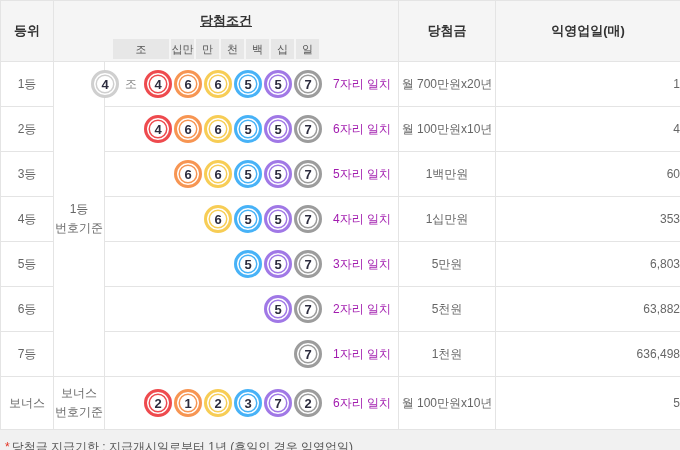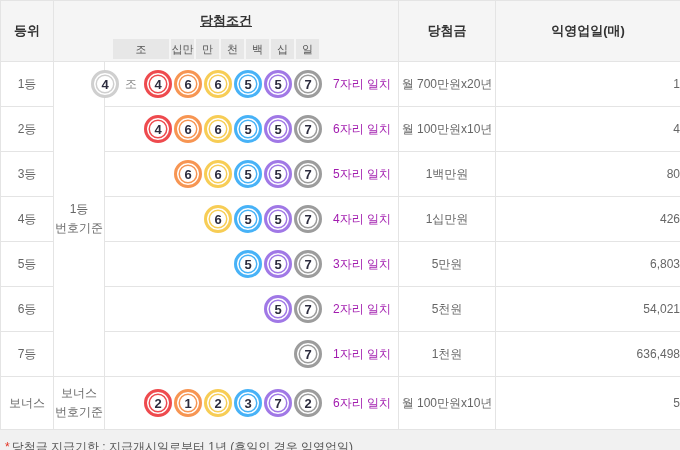--- a/index.html
+++ b/index.html
@@ -197,37 +197,37 @@
               <span class="ball" style="border-color: rgb(247, 149, 82); box-shadow: rgb(255, 255, 255) 0px 0px 0px 1.5px inset, rgb(247, 149, 82) 0px 0px 0px 3px inset;">6</span>
               <span class="ball" style="border-color: rgb(247, 205, 85); box-shadow: rgb(255, 255, 255) 0px 0px 0px 1.5px inset, rgb(247, 205, 85) 0px 0px 0px 3px inset;">6</span>
               <span class="ball" style="border-color: rgb(71, 178, 247); box-shadow: rgb(255, 255, 255) 0px 0px 0px 1.5px inset, rgb(71, 178, 247) 0px 0px 0px 3px inset;">5</span>
               <span class="ball" style="border-color: rgb(160, 120, 230); box-shadow: rgb(255, 255, 255) 0px 0px 0px 1.5px inset, rgb(160, 120, 230) 0px 0px 0px 3px inset;">5</span>
               <span class="ball" style="border-color: rgb(156, 156, 156); box-shadow: rgb(255, 255, 255) 0px 0px 0px 1.5px inset, rgb(156, 156, 156) 0px 0px 0px 3px inset;">7</span>
             </span>
             <span class="match-label">5자리 일치</span>
           </div>
         </td>
         <td class="prize-cell">1백만원</td>
-        <td class="result-cell">80</td>
+        <td class="result-cell">60</td>
       </tr>
       <tr>
         <td class="rank-cell">4등</td>
         <td class="cond-cell">
           <div class="cond-flex">
             <span class="balls">
               <span class="ball" style="border-color: rgb(247, 205, 85); box-shadow: rgb(255, 255, 255) 0px 0px 0px 1.5px inset, rgb(247, 205, 85) 0px 0px 0px 3px inset;">6</span>
               <span class="ball" style="border-color: rgb(71, 178, 247); box-shadow: rgb(255, 255, 255) 0px 0px 0px 1.5px inset, rgb(71, 178, 247) 0px 0px 0px 3px inset;">5</span>
               <span class="ball" style="border-color: rgb(160, 120, 230); box-shadow: rgb(255, 255, 255) 0px 0px 0px 1.5px inset, rgb(160, 120, 230) 0px 0px 0px 3px inset;">5</span>
               <span class="ball" style="border-color: rgb(156, 156, 156); box-shadow: rgb(255, 255, 255) 0px 0px 0px 1.5px inset, rgb(156, 156, 156) 0px 0px 0px 3px inset;">7</span>
             </span>
             <span class="match-label">4자리 일치</span>
           </div>
         </td>
         <td class="prize-cell">1십만원</td>
-        <td class="result-cell">426</td>
+        <td class="result-cell">353</td>
       </tr>
       <tr>
         <td class="rank-cell">5등</td>
         <td class="cond-cell">
           <div class="cond-flex">
             <span class="balls">
               <span class="ball" style="border-color: rgb(71, 178, 247); box-shadow: rgb(255, 255, 255) 0px 0px 0px 1.5px inset, rgb(71, 178, 247) 0px 0px 0px 3px inset;">5</span>
               <span class="ball" style="border-color: rgb(160, 120, 230); box-shadow: rgb(255, 255, 255) 0px 0px 0px 1.5px inset, rgb(160, 120, 230) 0px 0px 0px 3px inset;">5</span>
               <span class="ball" style="border-color: rgb(156, 156, 156); box-shadow: rgb(255, 255, 255) 0px 0px 0px 1.5px inset, rgb(156, 156, 156) 0px 0px 0px 3px inset;">7</span>
             </span>
@@ -242,21 +242,21 @@
         <td class="cond-cell">
           <div class="cond-flex">
             <span class="balls">
               <span class="ball" style="border-color: rgb(160, 120, 230); box-shadow: rgb(255, 255, 255) 0px 0px 0px 1.5px inset, rgb(160, 120, 230) 0px 0px 0px 3px inset;">5</span>
               <span class="ball" style="border-color: rgb(156, 156, 156); box-shadow: rgb(255, 255, 255) 0px 0px 0px 1.5px inset, rgb(156, 156, 156) 0px 0px 0px 3px inset;">7</span>
             </span>
             <span class="match-label">2자리 일치</span>
           </div>
         </td>
         <td class="prize-cell">5천원</td>
-        <td class="result-cell">54,021</td>
+        <td class="result-cell">63,882</td>
       </tr>
       <tr>
         <td class="rank-cell">7등</td>
         <td class="cond-cell">
           <div class="cond-flex">
             <span class="balls">
               <span class="ball" style="border-color: rgb(156, 156, 156); box-shadow: rgb(255, 255, 255) 0px 0px 0px 1.5px inset, rgb(156, 156, 156) 0px 0px 0px 3px inset;">7</span>
             </span>
             <span class="match-label">1자리 일치</span>
           </div>

